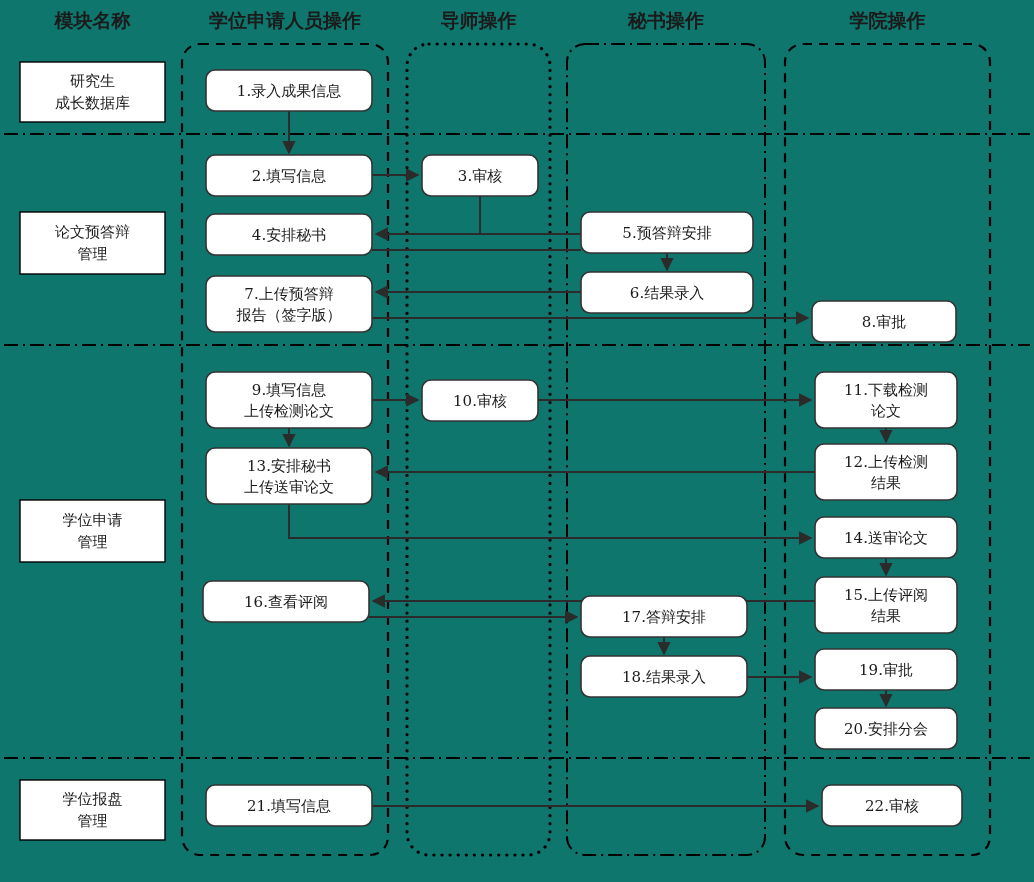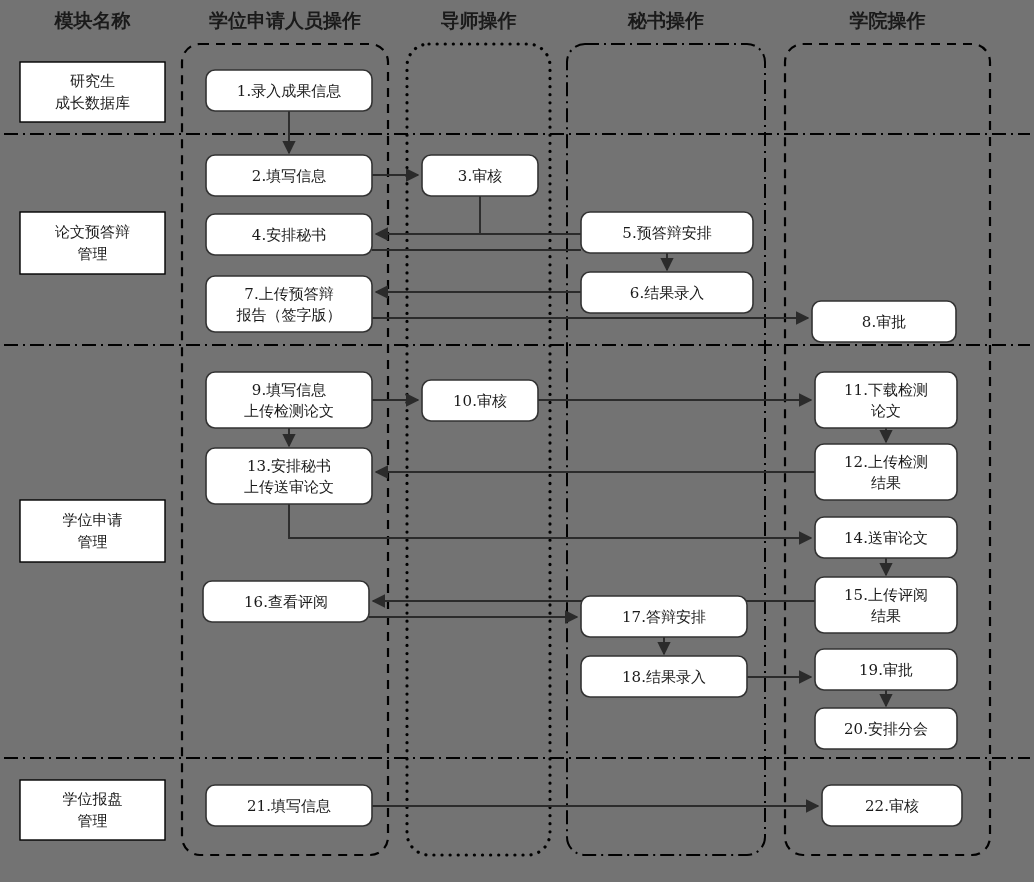--- a/index.html
+++ b/index.html
@@ -7,21 +7,21 @@
     padding: 0;
     background: #ffffff;
   }
   body {
     font-family: "DejaVu Sans", sans-serif;
   }
   #stage {
     position: relative;
     width: 1034px;
     height: 882px;
-    background: #737373;
+    background: #0f766e;
     overflow: hidden;
   }
   svg.canvas {
     position: absolute;
     left: 0;
     top: 0;
     width: 1034px;
     height: 882px;
   }
   text {

